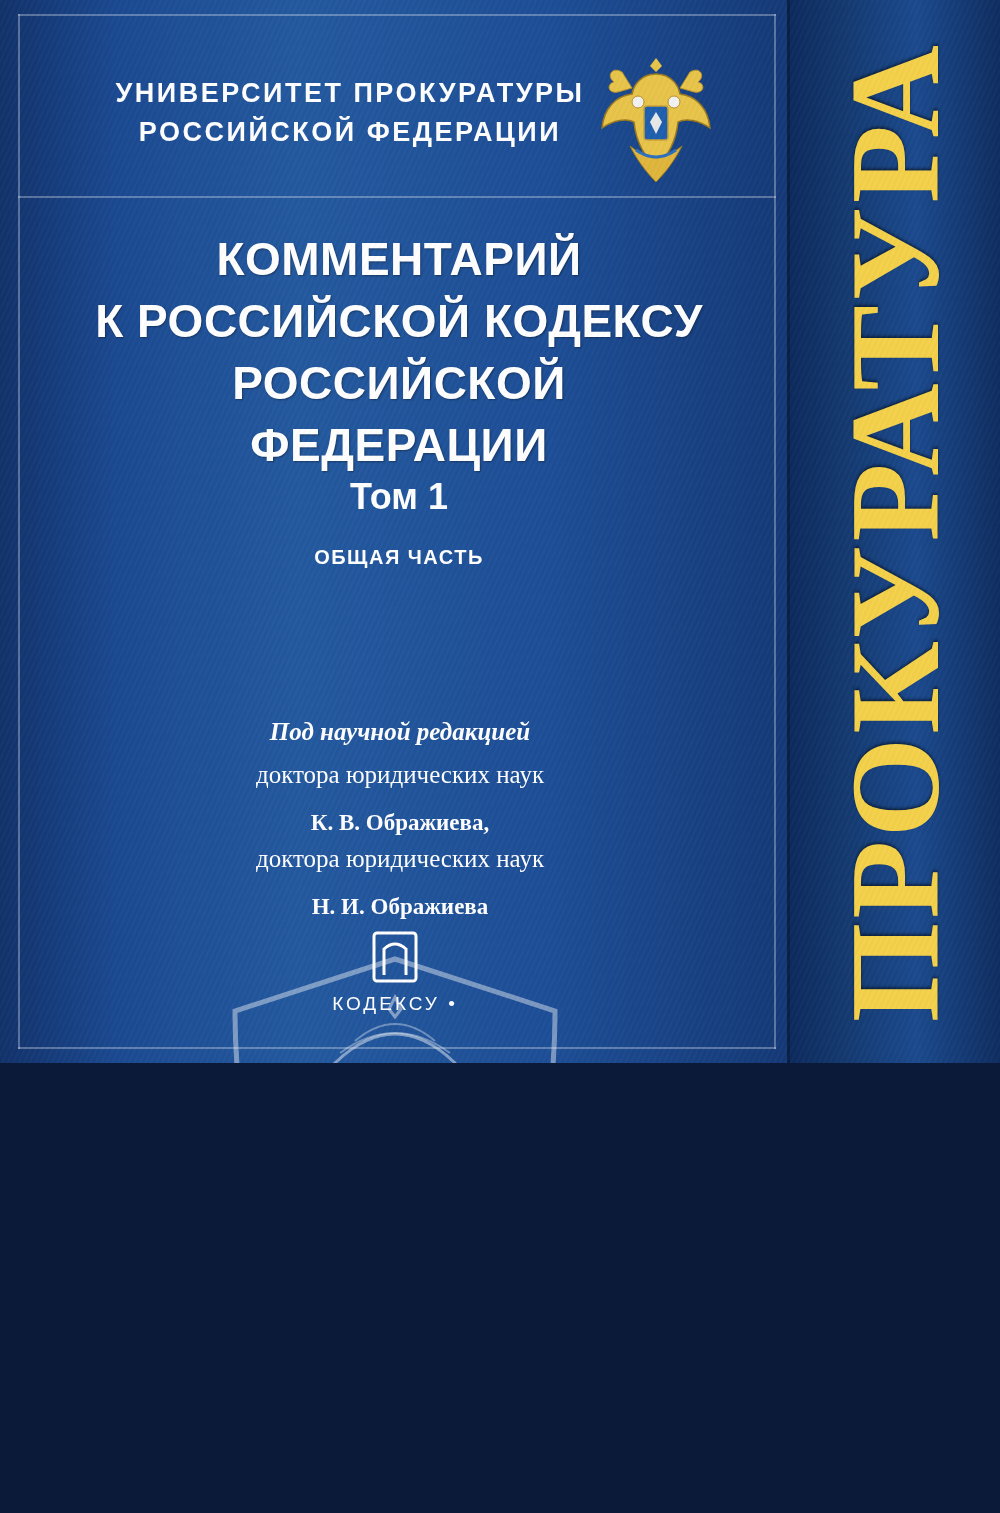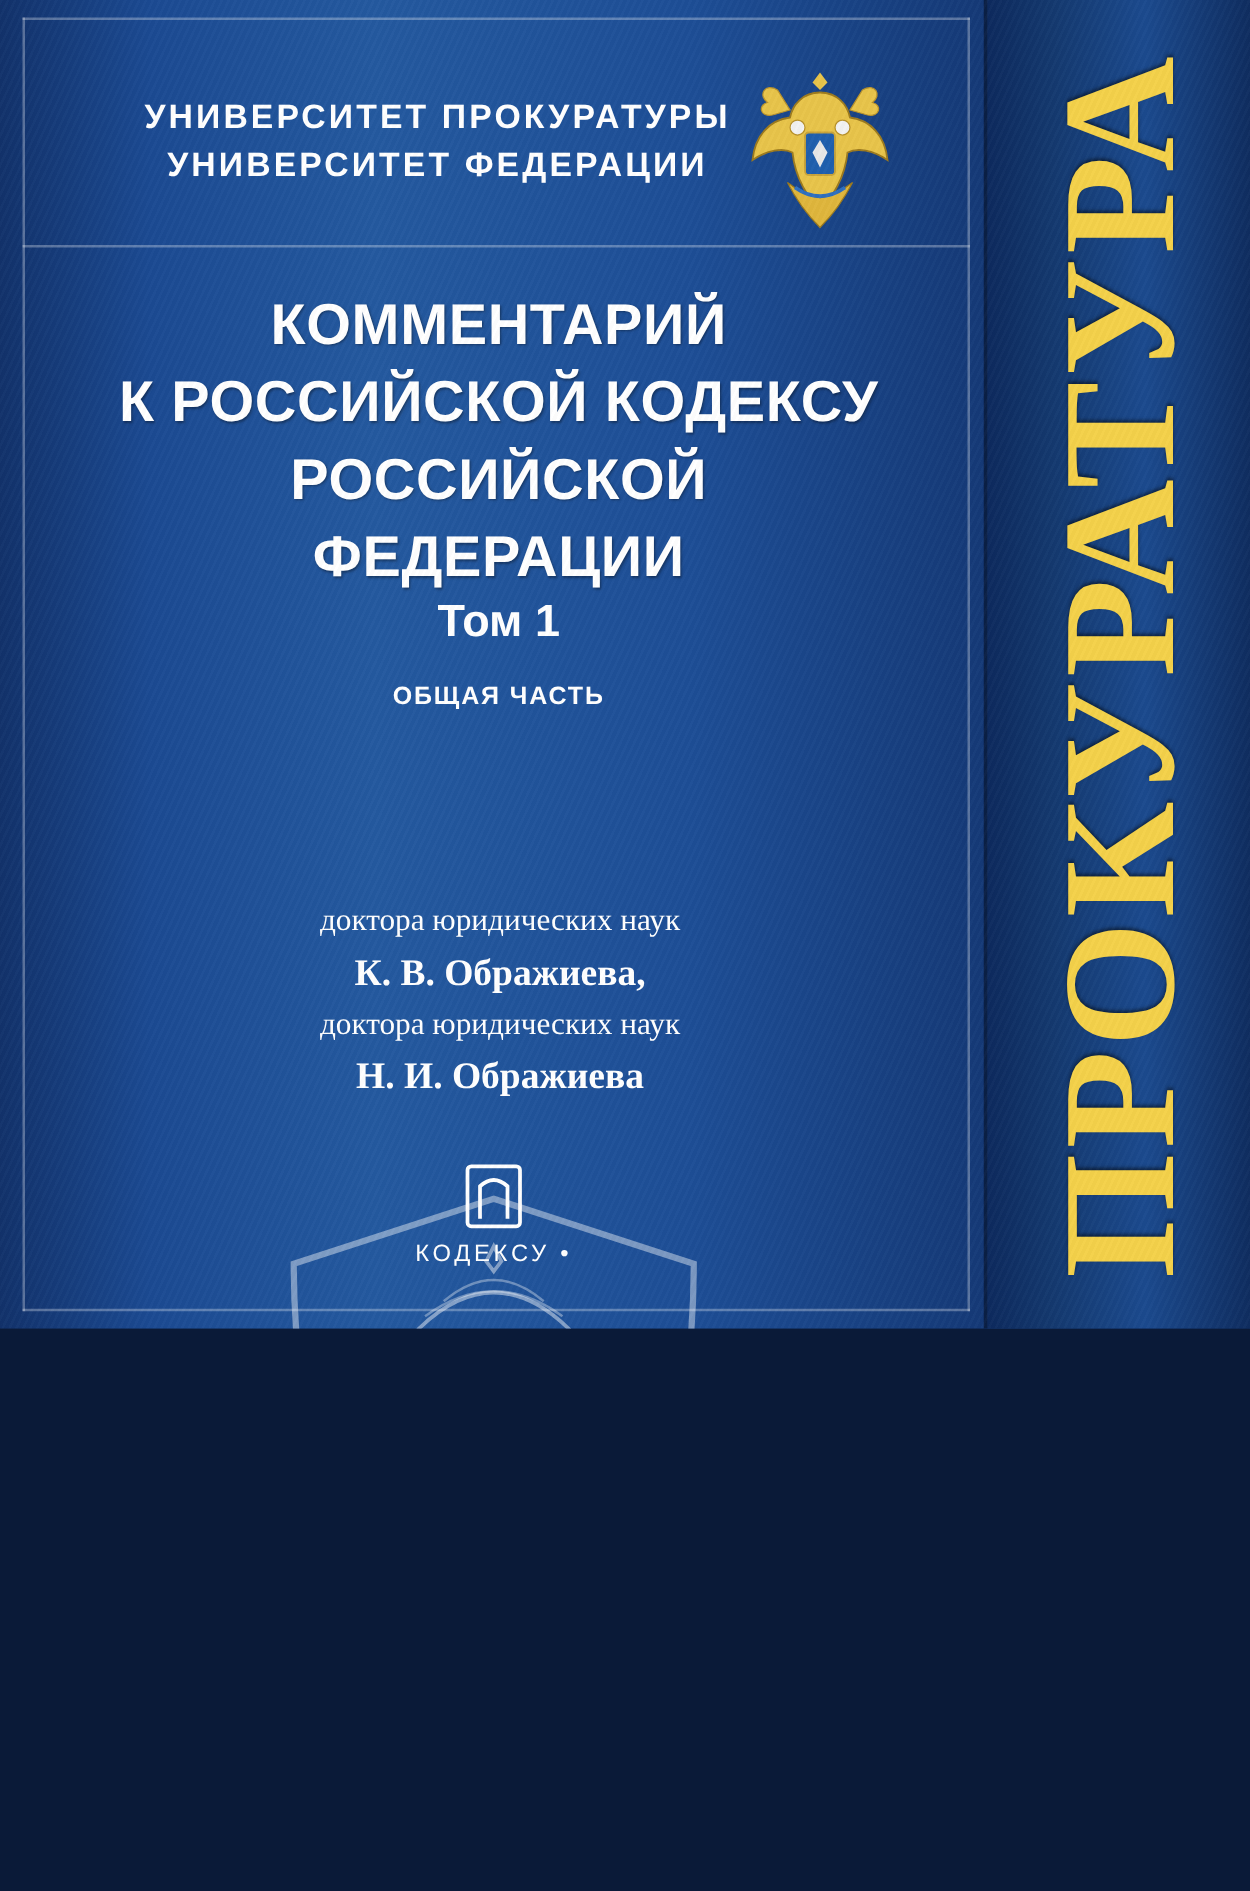--- a/index.html
+++ b/index.html
@@ -143,23 +143,24 @@
     font-size: 25px;
     font-weight: bold;
     font-style: italic;
     margin-bottom: 10px;
   }
   .ed-degree {
     font-size: 25px;
     line-height: 1.5;
   }
   .ed-name {
-    font-size: 30px;
+    font-size: 23px;
     font-weight: bold;
     line-height: 1.5;
+    margin-top: 12px;
   }
 
   .shield-wrap {
     position: absolute;
     top: 945px;
     left: 0;
     right: 0;
     display: flex;
     justify-content: center;
   }
@@ -201,21 +202,21 @@
   <div class="front">
     <div class="frame-line top"></div>
     <div class="frame-line under-header"></div>
     <div class="frame-line bottom"></div>
     <div class="frame-side left"></div>
     <div class="frame-side right"></div>
 
     <div class="header">
       <div class="org-name">
         <div>УНИВЕРСИТЕТ ПРОКУРАТУРЫ</div>
-        <div>УНИВЕРСИТЕТ ФЕДЕРАЦИИ</div>
+        <div>РОССИЙСКОЙ ФЕДЕРАЦИИ</div>
       </div>
 
       <div class="emblem">
         <svg viewBox="0 0 128 140">
 
           <g>
             <path d="M64 8 L58 16 L64 22 L70 16 Z" fill="#e8c44a"></path>
             <path d="M30 22 C20 16 14 26 22 32 C14 34 16 44 26 42 L40 38 Z" fill="#e8c44a" stroke="#b9922b" stroke-width="1"></path>
             <path d="M98 22 C108 16 114 26 106 32 C114 34 112 44 102 42 L88 38 Z" fill="#e8c44a" stroke="#b9922b" stroke-width="1"></path>
             <path d="M64 24 C50 24 42 34 40 44 C24 46 12 58 10 78 C22 70 34 68 42 72 C44 92 54 108 64 118 C74 108 84 92 86 72 C94 68 106 70 118 78 C116 58 104 46 88 44 C86 34 78 24 64 24 Z" fill="#e8c44a" stroke="#9c7a1e" stroke-width="1.5"></path>
@@ -233,20 +234,21 @@
     <div class="title-block">
       <div class="title-line">КОММЕНТАРИЙ</div>
       <div class="title-line">К РОССИЙСКОЙ КОДЕКСУ</div>
       <div class="title-line">РОССИЙСКОЙ</div>
       <div class="title-line">ФЕДЕРАЦИИ</div>
       <div class="volume">Том 1</div>
       <div class="part">ОБЩАЯ ЧАСТЬ</div>
     </div>
 
     <div class="editors">
+      <div class="ed-role">Под научной редакцией</div>
       <div class="ed-degree">доктора юридических наук</div>
       <div class="ed-name">К. В. Ображиева,</div>
       <div class="ed-degree">доктора юридических наук</div>
       <div class="ed-name">Н. И. Ображиева</div>
     </div>
 
     <div class="shield-wrap">
       <svg viewBox="0 0 370 420">
         <path d="M185 14 L345 66 C345 220 300 340 185 406 C70 340 25 220 25 66 Z" fill="none" stroke="rgba(255,255,255,0.42)" stroke-width="5"></path>
 

